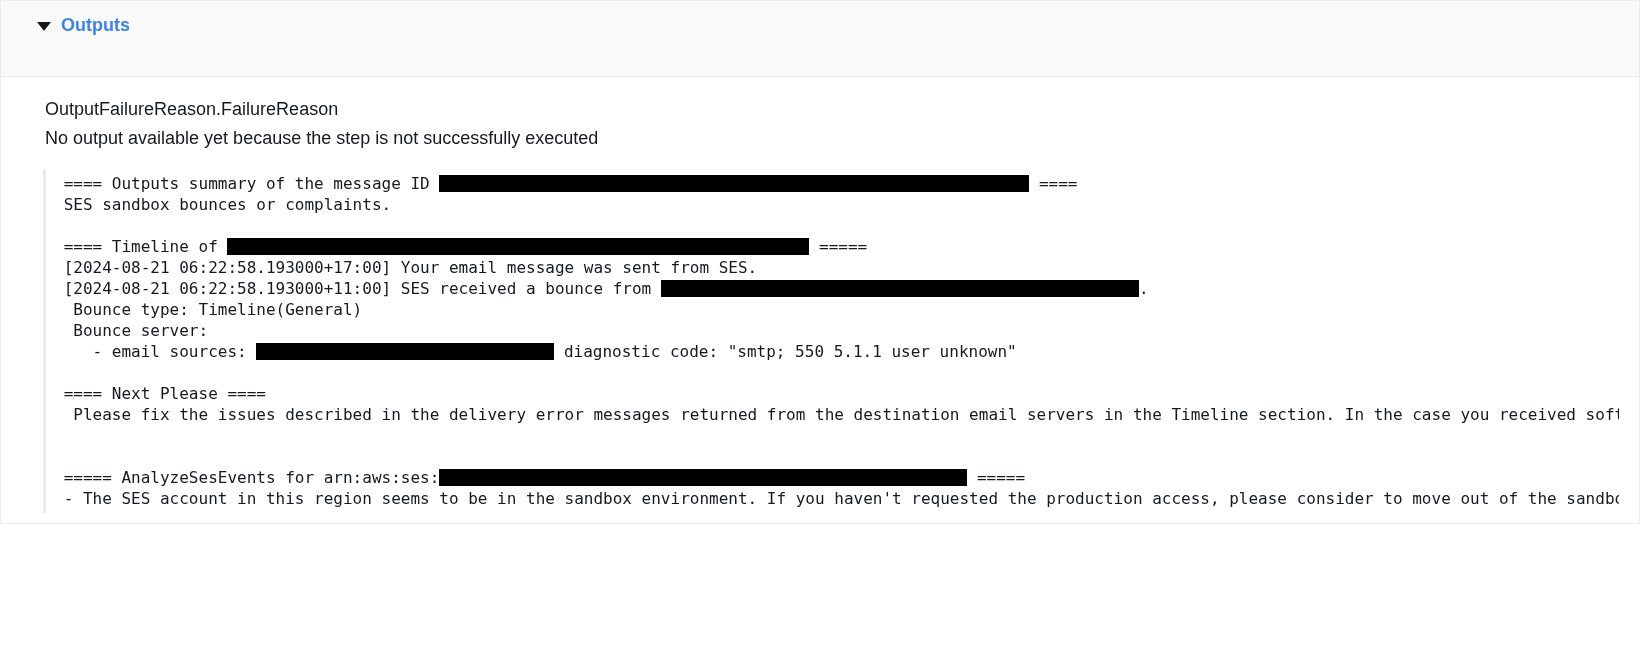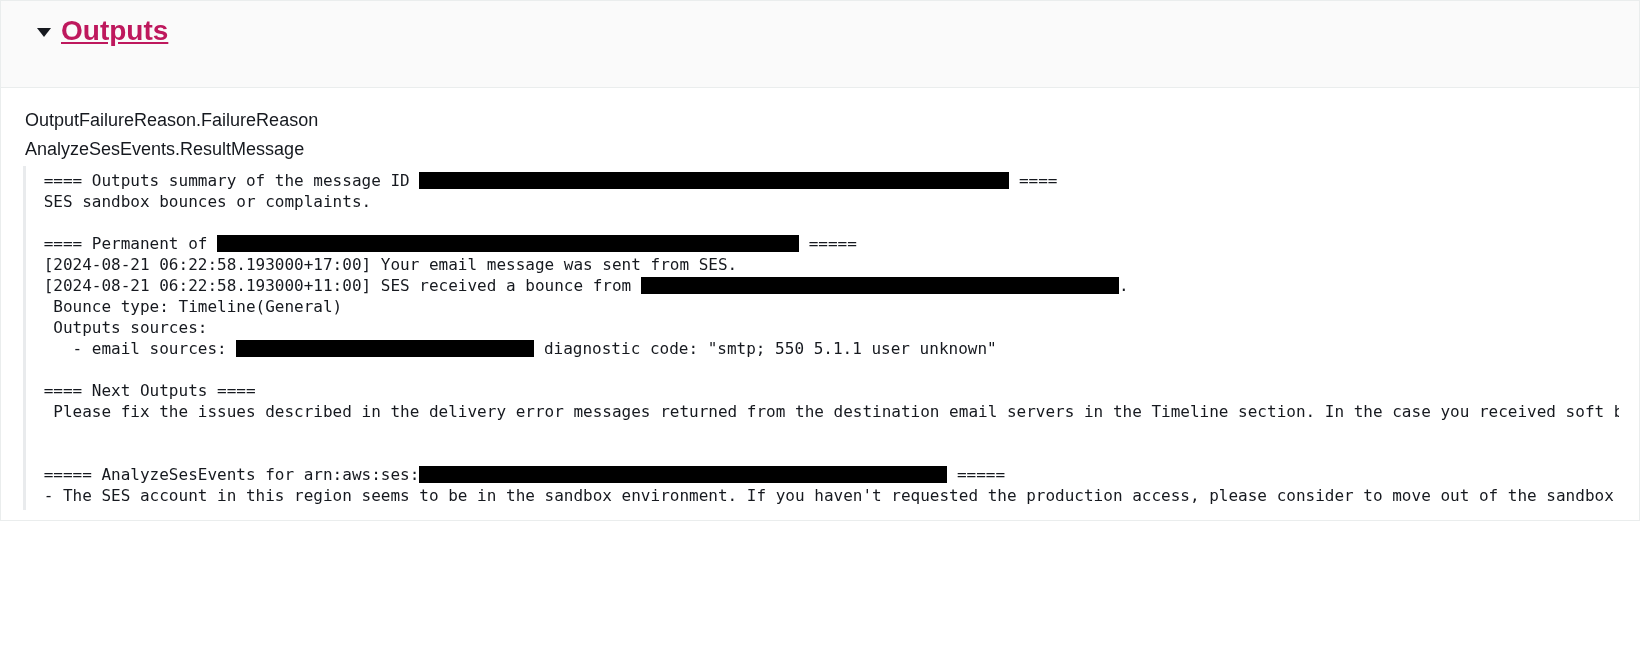--- a/index.html
+++ b/index.html
@@ -29,27 +29,26 @@
     display: inline-block;
     width: 0;
     height: 0;
     border-left: 7px solid transparent;
     border-right: 7px solid transparent;
     border-top: 9px solid #16191f;
     position: relative;
     top: 1px;
   }
   .panel-title {
-    font-size: 28px;
+    font-size: 18px;
     font-weight: 700;
-    color: #be185d;
-    text-decoration: underline;
+    color: #3b82f6;
   }
   .panel-body {
-    padding: 22px 20px 10px 24px;
+    padding: 22px 20px 10px 44px;
   }
   .out-key {
     font-size: 18px;
     color: #16191f;
     margin: 0 0 8px 0;
   }
   .out-msg {
     font-size: 18px;
     color: #16191f;
     margin: 0 0 20px 0;
@@ -97,35 +96,35 @@
 <div class="panel">
 
   <div class="panel-header">
     <span class="panel-caret"></span>
     <span class="panel-title">Outputs</span>
   </div>
 
   <div class="panel-body">
 
     <div class="out-key">OutputFailureReason.FailureReason</div>
+    <div class="out-msg">No output available yet because the step is not successfully executed</div>
 
-    <div class="out-key2">AnalyzeSesEvents.ResultMessage</div>
 
     <div class="code-scroll">
       <pre class="mono"><span> ==== Outputs summary of the message ID </span><span class="redact" style="width:590px"></span><span> ====</span>
 <span> SES sandbox bounces or complaints.</span>
 <span> </span>
-<span> ==== Permanent of </span><span class="redact" style="width:582px"></span><span> =====</span>
+<span> ==== Timeline of </span><span class="redact" style="width:582px"></span><span> =====</span>
 <span> [2024-08-21 06:22:58.193000+17:00] Your email message was sent from SES.</span>
 <span> [2024-08-21 06:22:58.193000+11:00] SES received a bounce from </span><span class="redact" style="width:478px"></span><span>.</span>
 <span>  Bounce type: Timeline(General)</span>
-<span>  Outputs sources:</span>
+<span>  Bounce server:</span>
 <span>    - email sources: </span><span class="redact" style="width:298px"></span><span> diagnostic code: "smtp; 550 5.1.1 user unknown"</span>
 <span> </span>
-<span> ==== Next Outputs ====</span>
+<span> ==== Next Please ====</span>
 <span>  Please fix the issues described in the delivery error messages returned from the destination email servers in the Timeline section. In the case you received soft bounces, the destination email server was not able to deliver the email temporarily.</span>
 <span> </span>
 <span> </span>
 <span> ===== AnalyzeSesEvents for arn:aws:ses:</span><span class="redact" style="width:528px"></span><span> =====</span>
 <span> - The SES account in this region seems to be in the sandbox environment. If you haven't requested the production access, please consider to move out of the sandbox to send emails without restrictions.</span></pre>
     </div>
 
   </div>
 </div>
 

